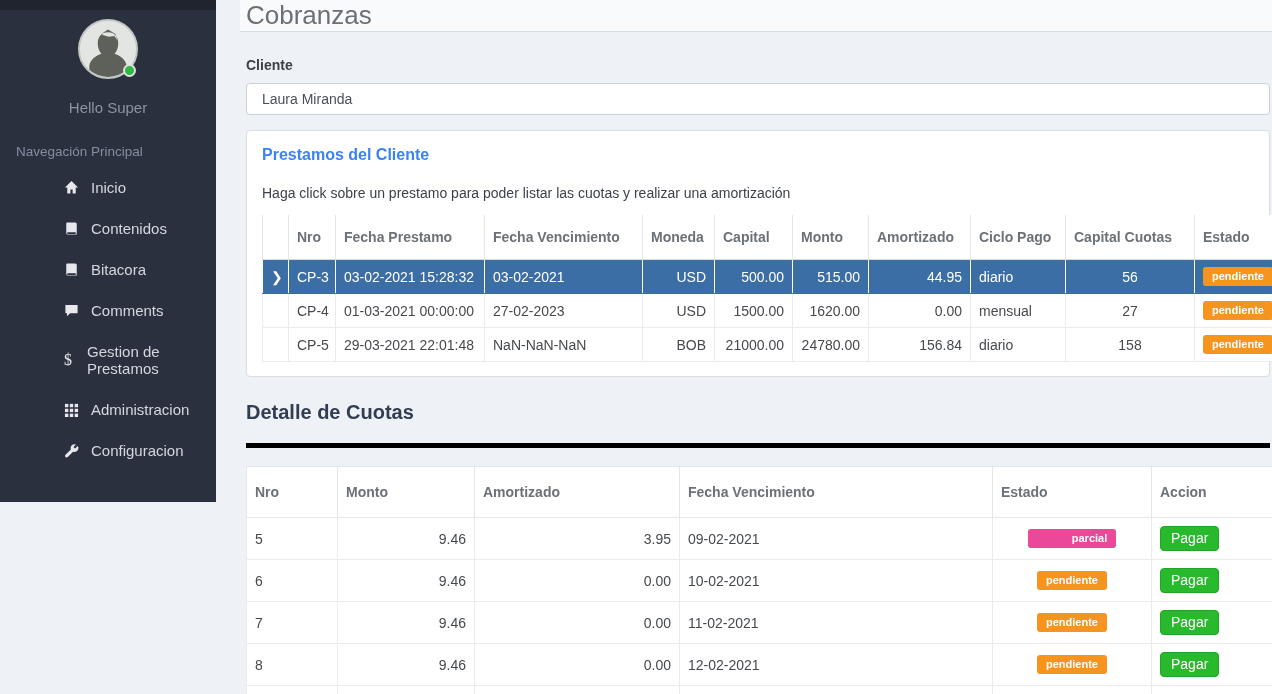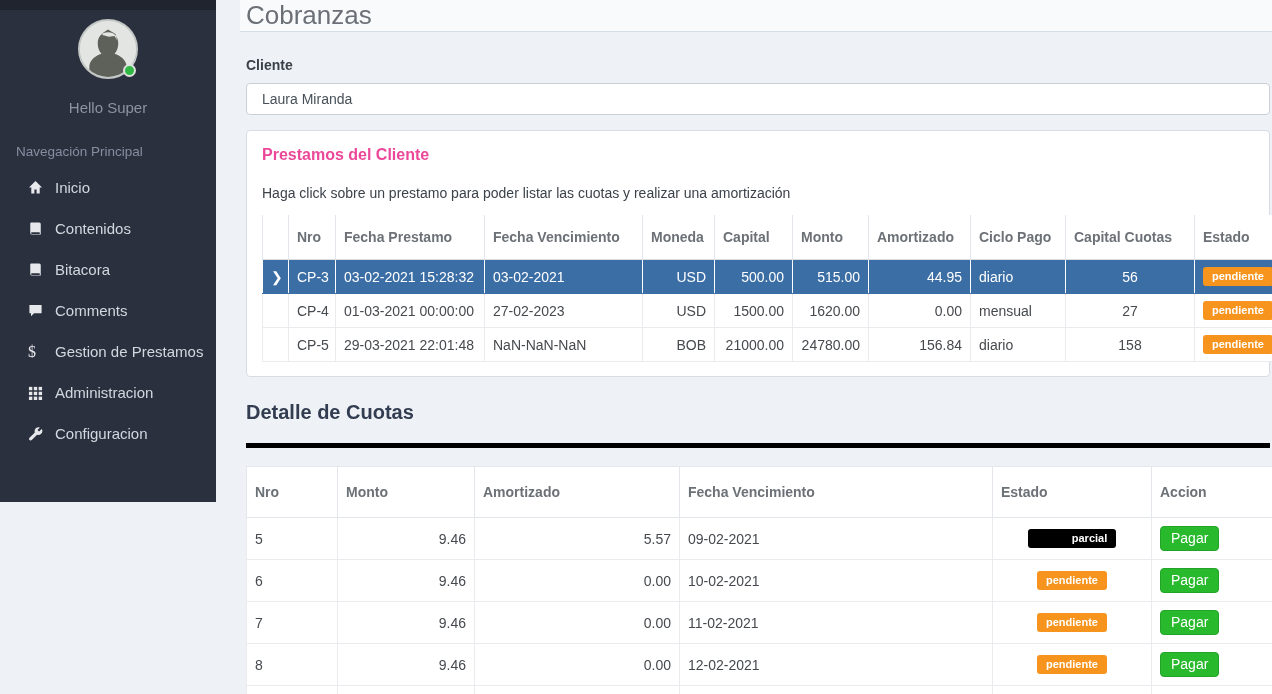--- a/index.html
+++ b/index.html
@@ -24,21 +24,21 @@
     background: #e3e5e2; border: 2px solid #c2c6c4;
     overflow: hidden; display: block;
   }
   .status-dot {
     position: absolute; right: 2px; bottom: 2px;
     width: 13px; height: 13px; border-radius: 50%;
     background: #2fb843; border: 2px solid #dfe1de;
   }
   .user-name { margin-top: 20px; color: #8d93a1; font-size: 15px; }
   .nav-header { margin: 28px 0 8px 16px; color: #878da0; font-size: 13.5px; }
-  .nav-list { list-style: none; }
+  .nav-list { list-style: none; padding-left: 36px; }
   .nav-item {
     display: flex; align-items: center;
     padding: 12px 10px 12px 28px;
     color: #d3d7df; font-size: 15px;
     cursor: pointer;
   }
   .nav-item .icon {
     width: 20px; height: 16px; margin-right: 7px;
     display: inline-flex; align-items: center; justify-content: flex-start;
     color: #e6e8ec; fill: #e6e8ec;
@@ -66,21 +66,21 @@
     font-size: 14px; color: #475059;
     font-family: "Liberation Sans", "DejaVu Sans", sans-serif;
   }
 
   
   .panel {
     margin-top: 15px; background: #fff;
     border: 1px solid #d7dde5; border-radius: 4px;
     padding: 15px 15px 14px 15px;
   }
-  .panel-title { font-size: 16px; font-weight: bold; color: #ec4899; }
+  .panel-title { font-size: 16px; font-weight: bold; color: #3b82f6; }
   .panel-help { margin-top: 21px; font-size: 14px; color: #3c424a; }
 
   table { border-collapse: collapse; width: 100%; background: #fff; }
 
   .tbl-prestamos { margin-top: 14px; table-layout: fixed; }
   .tbl-prestamos th {
     text-align: left; font-size: 14px; color: #6c7177;
     padding: 14px 8px;
     border-left: 1px solid #e3e6ea; border-right: 1px solid #e3e6ea;
     border-bottom: 1px solid #d9dce0;
@@ -100,21 +100,21 @@
   .td-right { text-align: right; }
   .td-center { text-align: center; }
   .chevron { font-weight: bold; color: #fff; font-size: 14px; }
 
   .badge {
     display: inline-block; padding: 4px 9px 4px 9px;
     border-radius: 3px; font-size: 11px; font-weight: bold; color: #fff;
     line-height: 1;
   }
   .badge-pendiente { background: #f7941d; }
-  .badge-parcial  { background: #000000; padding-left: 44px; }
+  .badge-parcial  { background: #ec4899; padding-left: 44px; }
 
   
   .section-title {
     margin-top: 24px; font-size: 20px; font-weight: 700; color: #333d51;
     padding-bottom: 19px; border-bottom: 5px solid #000000;
   }
   .tbl-cuotas { margin-top: 18px; table-layout: fixed; }
   .tbl-cuotas th {
     text-align: left; font-size: 14px; color: #6c7177;
     padding: 17px 8px;
@@ -324,21 +324,21 @@
             <th>Amortizado</th>
             <th>Fecha Vencimiento</th>
             <th>Estado</th>
             <th>Accion</th>
           </tr>
         </thead>
       <tbody>
           <tr>
             <td>5</td>
             <td class="td-right">9.46</td>
-            <td class="td-right">5.57</td>
+            <td class="td-right">3.95</td>
             <td>09-02-2021</td>
             <td class="td-center"><span class="badge badge-parcial">parcial</span></td>
             <td><button class="btn-pagar">Pagar</button></td>
           </tr>
           <tr>
             <td>6</td>
             <td class="td-right">9.46</td>
             <td class="td-right">0.00</td>
             <td>10-02-2021</td>
             <td class="td-center"><span class="badge badge-pendiente">pendiente</span></td>

